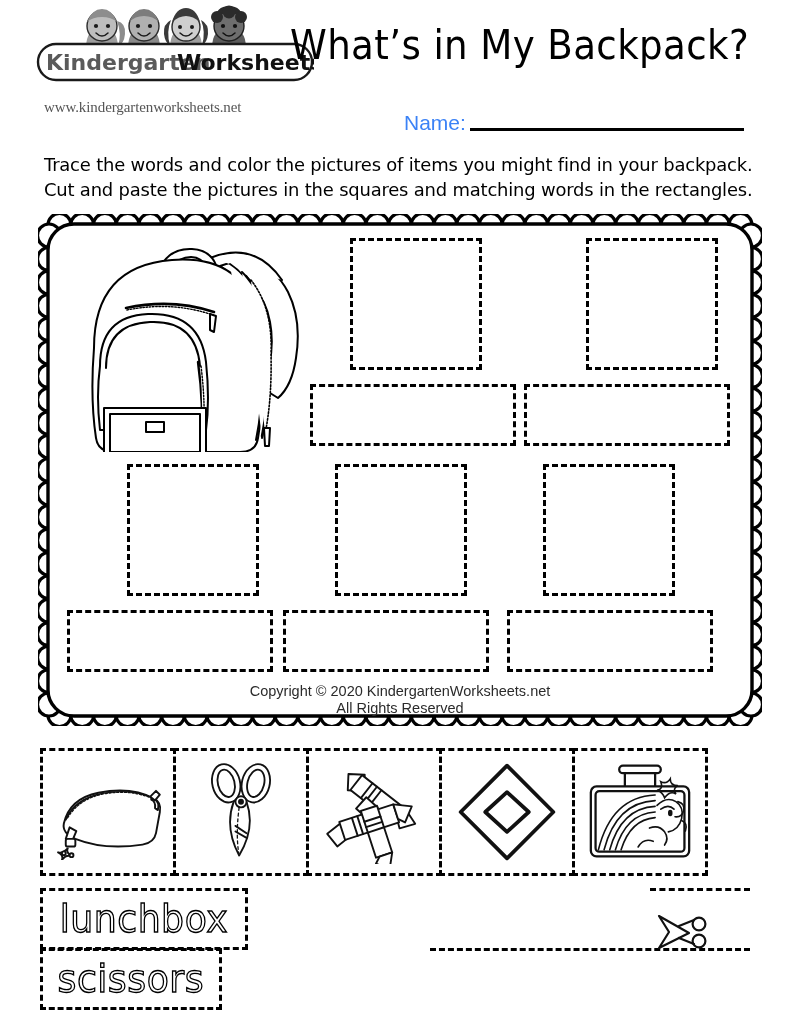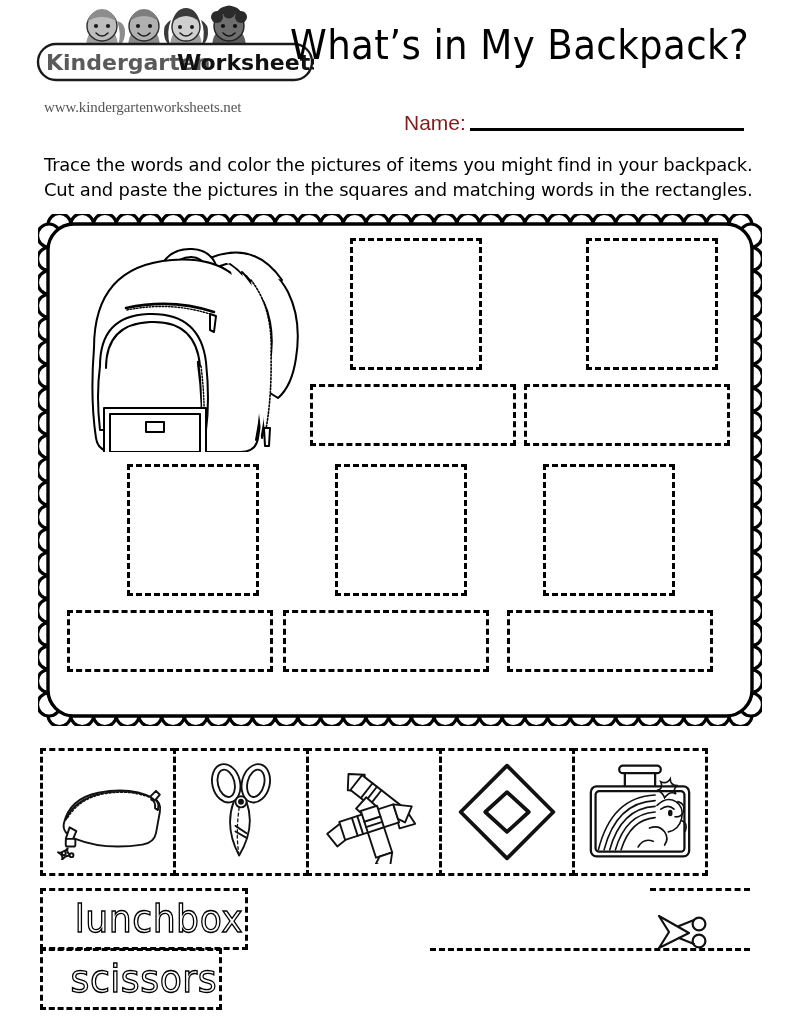--- a/index.html
+++ b/index.html
@@ -60,21 +60,21 @@
   }
   #name-row {
     position: absolute;
     left: 396px; top: 112px;
     display: flex;
     align-items: flex-end;
     width: 340px;
   }
   #name-label {
     font-size: 21px;
-    color: #7f1d1d;
+    color: #3b82f6;
     line-height: 1;
   }
   #name-line {
     flex: 1;
     margin-left: 4px;
     margin-bottom: 2px;
     border-bottom: 3px solid #000;
     height: 0;
   }
 
@@ -164,21 +164,21 @@
     display: flex;
   }
   #trace-row-0 { top: 0px; }
   #trace-row-1 { top: 60px; }
   .trace-cell {
     border: 3px dashed #000;
     box-sizing: border-box;
     margin-right: -3px;
     display: flex;
     align-items: center;
-    justify-content: flex-end;
+    justify-content: center;
     overflow: hidden;
   }
   .trace-word {
     font-family: "DejaVu Sans", sans-serif;
     font-size: 37px;
     line-height: 1;
     font-weight: 400;
     letter-spacing: 0.5px;
     color: transparent;
     -webkit-text-stroke: 1.3px #000;
@@ -454,20 +454,24 @@
         <div class="dbox" style="left: 258px; top: 156px; width: 206px; height: 62px;"></div>
         <div class="dbox" style="left: 472px; top: 156px; width: 206px; height: 62px;"></div>
         <div class="dbox" style="left: 75px; top: 236px; width: 132px; height: 132px;"></div>
         <div class="dbox" style="left: 283px; top: 236px; width: 132px; height: 132px;"></div>
         <div class="dbox" style="left: 491px; top: 236px; width: 132px; height: 132px;"></div>
         <div class="dbox" style="left: 15px; top: 382px; width: 206px; height: 62px;"></div>
         <div class="dbox" style="left: 231px; top: 382px; width: 206px; height: 62px;"></div>
         <div class="dbox" style="left: 455px; top: 382px; width: 206px; height: 62px;"></div>
       </div>
 
+    <div id="copyright">
+      <div>Copyright © 2020 KindergartenWorksheets.net</div>
+      <div>All Rights Reserved</div>
+    </div>
   </div>
 </div>
 
 <div id="pic-strip">
     <div class="pic-cell" style="width: 136px;">
       <span>
     <svg viewBox="0 0 120 100" width="118" height="96">
       <g fill="#fff" stroke="#111" stroke-width="2" stroke-linejoin="round" stroke-linecap="round">
         <path d="M14 62 q6 -26 36 -32 q34 -7 58 6 q8 4 6 14 l-4 22 q-2 10 -14 12 q-40 6 -70 -6 q-14 -6 -12 -16z"></path>
         <path d="M16 58 q10 -22 38 -27 q32 -6 56 6"></path>

